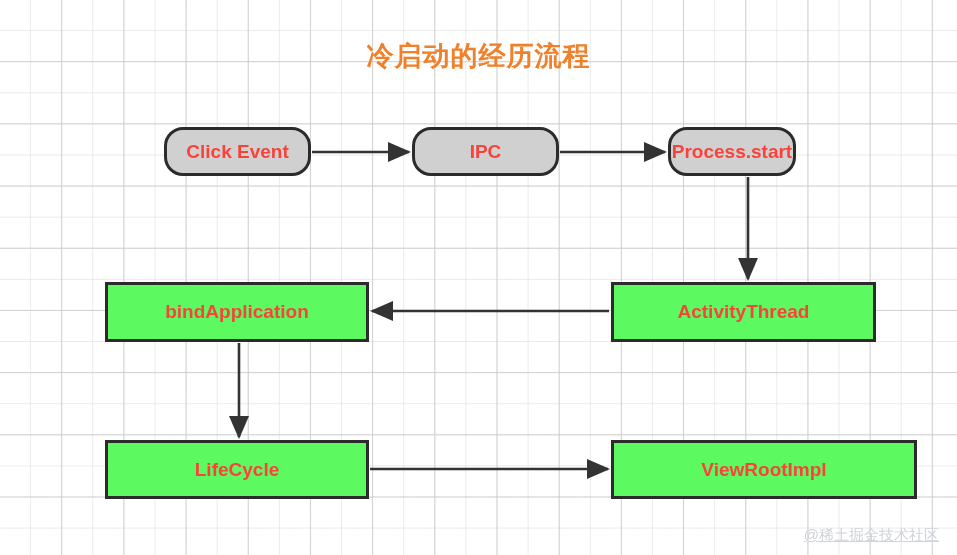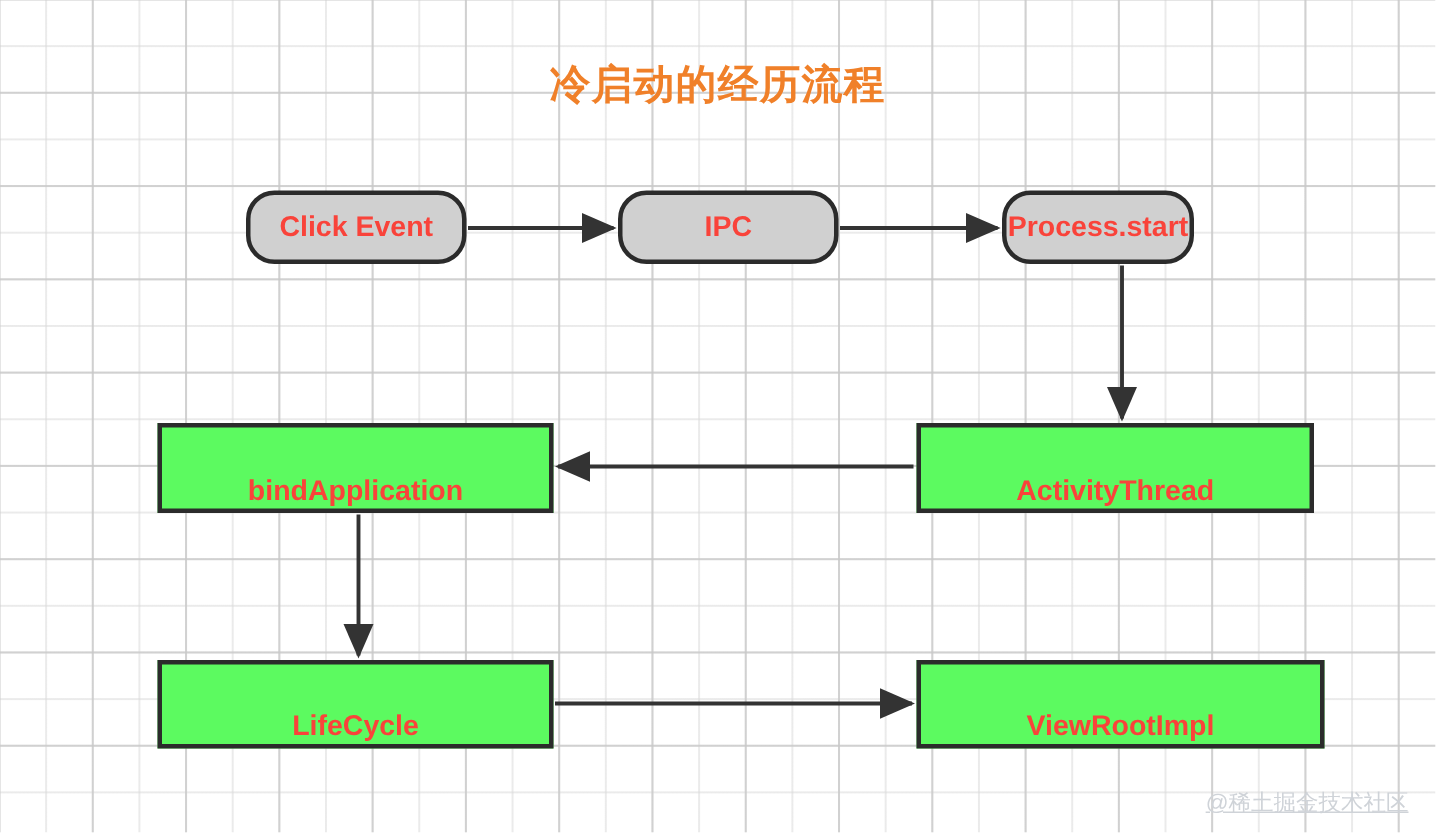--- a/index.html
+++ b/index.html
@@ -60,21 +60,20 @@
     border: 3px solid #2b2b2b;
     user-select: none;
   }
   .node.terminal {
     background: #d0d0d0;
     border-radius: 19px;
   }
   .node.process {
     background: #5cfa60;
     border-radius: 0;
-    align-items: flex-end;
   }
   .watermark {
     position: absolute;
     right: 18px;
     bottom: 10px;
     font-size: 15px;
     color: #cfd3d8;
     user-select: none;
     text-decoration: underline;
   }
@@ -117,19 +116,19 @@
   </div>
 
   <div class="node process" style="left:105px; top:440px; width:264px; height:59px;">
     <span>LifeCycle</span>
   </div>
 
   <div class="node process" style="left:611px; top:282px; width:265px; height:60px;">
     <span>ActivityThread</span>
   </div>
 
-  <div class="node process" style="left:611px; top:440px; width:272px; height:59px;">
+  <div class="node process" style="left:611px; top:440px; width:306px; height:59px;">
     <span>ViewRootImpl</span>
   </div>
 
   <div class="watermark">@稀土掘金技术社区</div>
 
 </div>
 
 </body></html>

